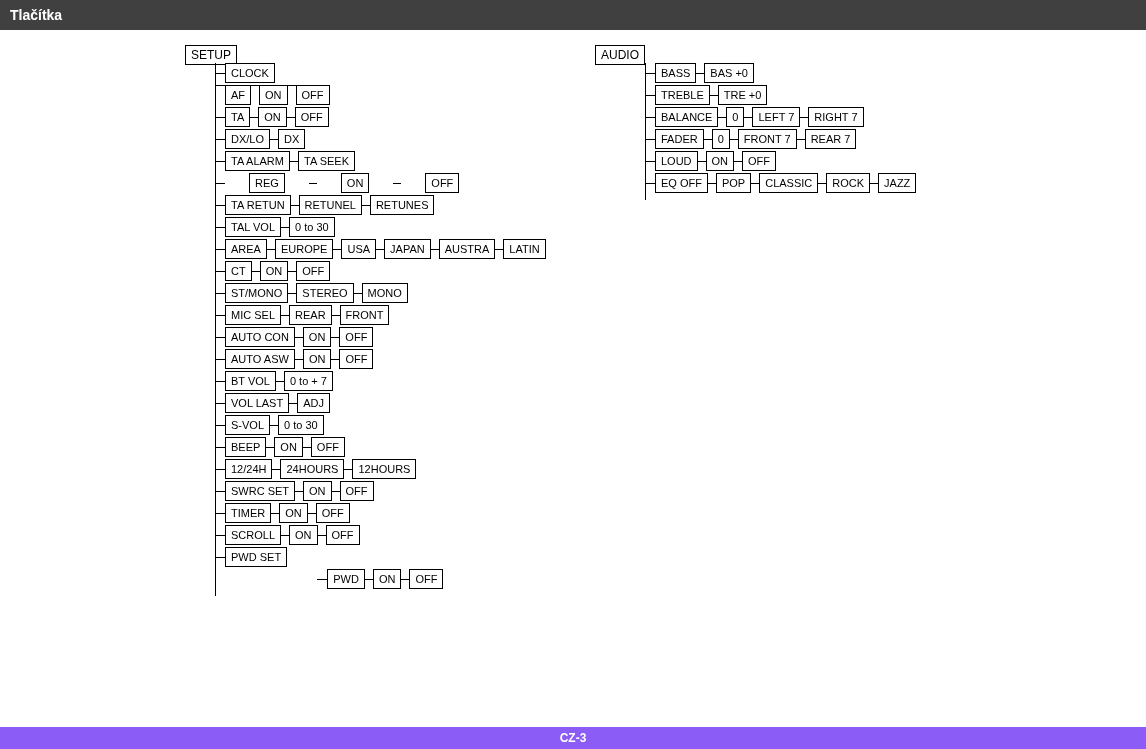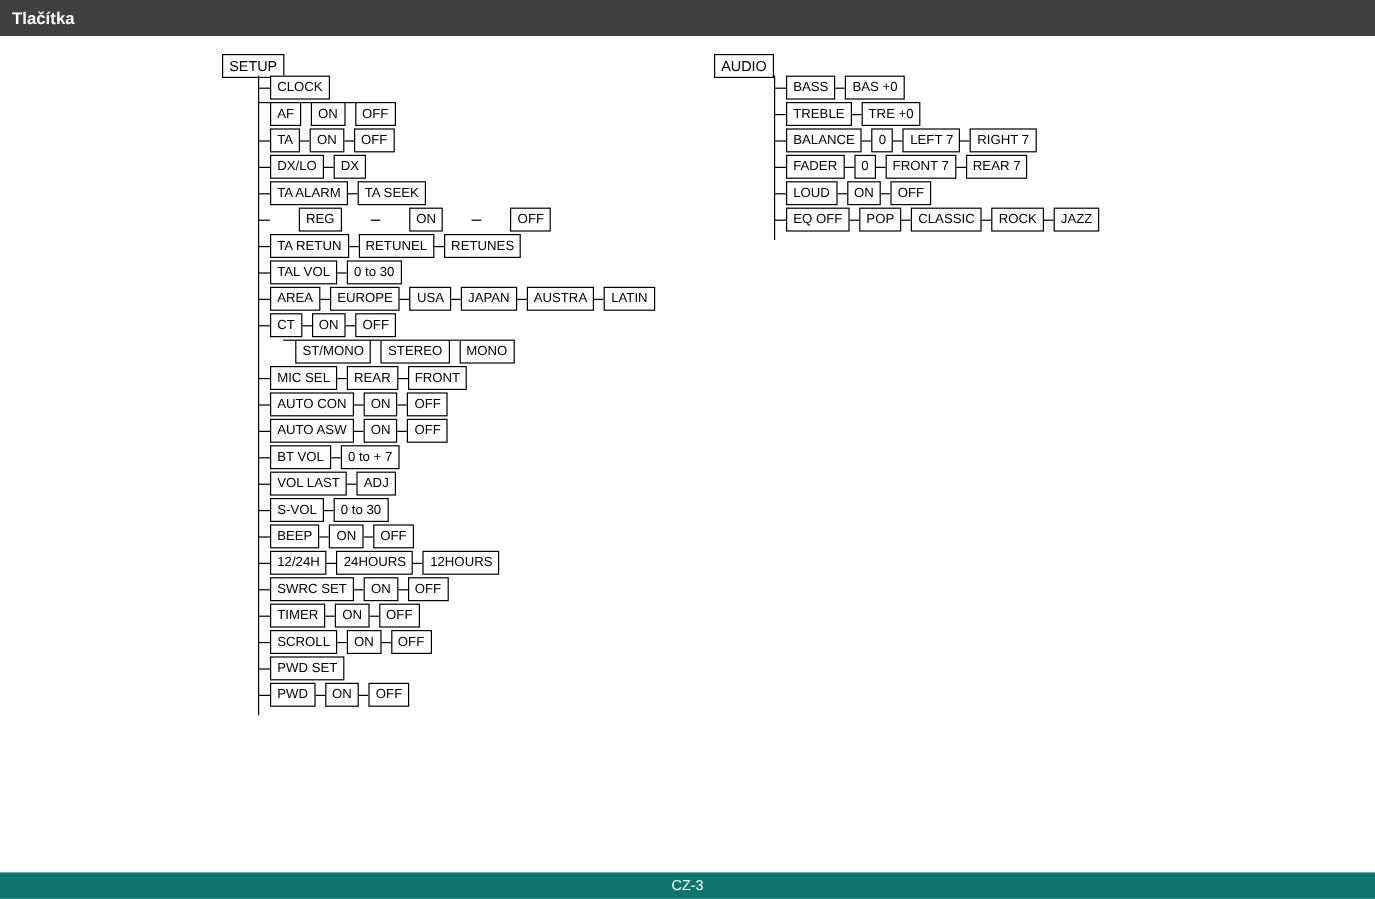--- a/index.html
+++ b/index.html
@@ -47,26 +47,26 @@
 
     .box.header {
       font-size: 12px;
     }
 
     #footer {
       position: absolute;
       bottom: 0;
       left: 0;
       right: 0;
-      background: #0f766e;
+      background: #8b5cf6;
       color: #fff;
       text-align: center;
       padding: 4px;
       font-size: 12px;
-      font-weight: normal;
+      font-weight: bold;
     }
   </style>
 </head>
 <body>
 
 <div class="title-bar">
   <span>Tlačítka</span>
 </div>
 
 <div class="main-content">
@@ -156,21 +156,21 @@
           <div class="box">LATIN</div>
         </div>
         <div style="display: flex; align-items: center; height: 20px; margin-bottom: 2px;">
           <span style="display: inline-block; width: 10px; height: 1px; background: rgb(0, 0, 0); flex-shrink: 0;"></span>
           <div class="box">CT</div>
           <span style="display: inline-block; width: 8px; height: 1px; background: rgb(0, 0, 0); flex-shrink: 0;"></span>
           <div class="box">ON</div>
           <span style="display: inline-block; width: 8px; height: 1px; background: rgb(0, 0, 0); flex-shrink: 0;"></span>
           <div class="box">OFF</div>
         </div>
-        <div style="display: flex; height: 20px; margin-bottom: 2px; padding-left: 21px;">
+        <div style="display: flex; align-items: center; height: 20px; margin-bottom: 2px;">
           <span style="display: inline-block; width: 10px; height: 1px; background: rgb(0, 0, 0); flex-shrink: 0;"></span>
           <div class="box">ST/MONO</div>
           <span style="display: inline-block; width: 8px; height: 1px; background: rgb(0, 0, 0); flex-shrink: 0;"></span>
           <div class="box">STEREO</div>
           <span style="display: inline-block; width: 8px; height: 1px; background: rgb(0, 0, 0); flex-shrink: 0;"></span>
           <div class="box">MONO</div>
         </div>
         <div style="display: flex; align-items: center; height: 20px; margin-bottom: 2px;">
           <span style="display: inline-block; width: 10px; height: 1px; background: rgb(0, 0, 0); flex-shrink: 0;"></span>
           <div class="box">MIC SEL</div>
@@ -250,21 +250,21 @@
           <div class="box">SCROLL</div>
           <span style="display: inline-block; width: 8px; height: 1px; background: rgb(0, 0, 0); flex-shrink: 0;"></span>
           <div class="box">ON</div>
           <span style="display: inline-block; width: 8px; height: 1px; background: rgb(0, 0, 0); flex-shrink: 0;"></span>
           <div class="box">OFF</div>
         </div>
         <div style="display: flex; align-items: center; height: 20px; margin-bottom: 2px;">
           <span style="display: inline-block; width: 10px; height: 1px; background: rgb(0, 0, 0); flex-shrink: 0;"></span>
           <div class="box">PWD SET</div>
         </div>
-        <div style="display: flex; align-items: center; height: 20px; margin-bottom: 2px;">
+        <div style="display: flex; align-items: center; height: 20px; margin-bottom: 2px; justify-content: center;">
           <span style="display: inline-block; width: 10px; height: 1px; background: rgb(0, 0, 0); flex-shrink: 0;"></span>
           <div class="box">PWD</div>
           <span style="display: inline-block; width: 8px; height: 1px; background: rgb(0, 0, 0); flex-shrink: 0;"></span>
           <div class="box">ON</div>
           <span style="display: inline-block; width: 8px; height: 1px; background: rgb(0, 0, 0); flex-shrink: 0;"></span>
           <div class="box">OFF</div>
         </div>
       </div>
 
     <div id="audio-spine" style="position: absolute; left: 625px; top: 18px; width: 1px; background: rgb(0, 0, 0); height: 137px;"></div>

